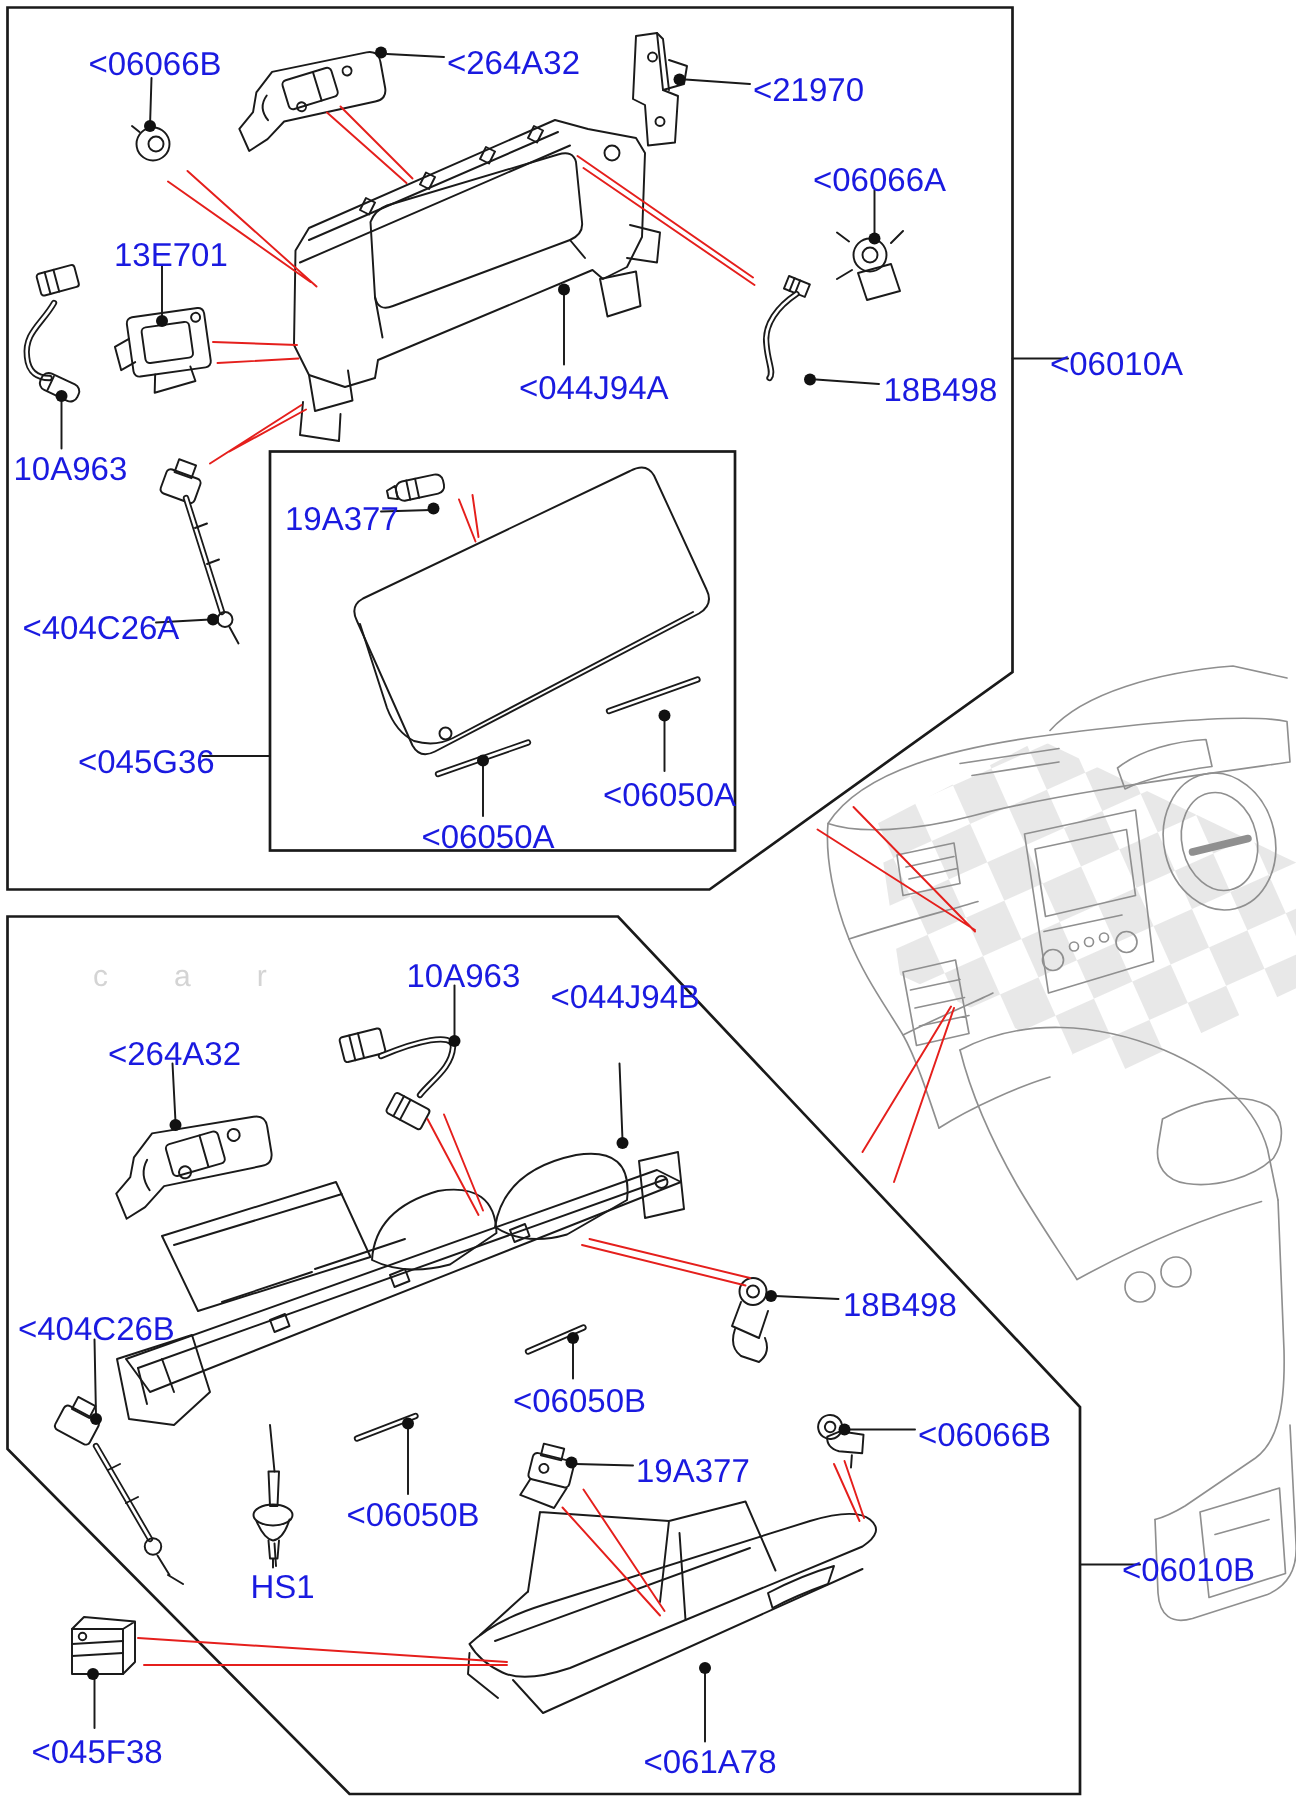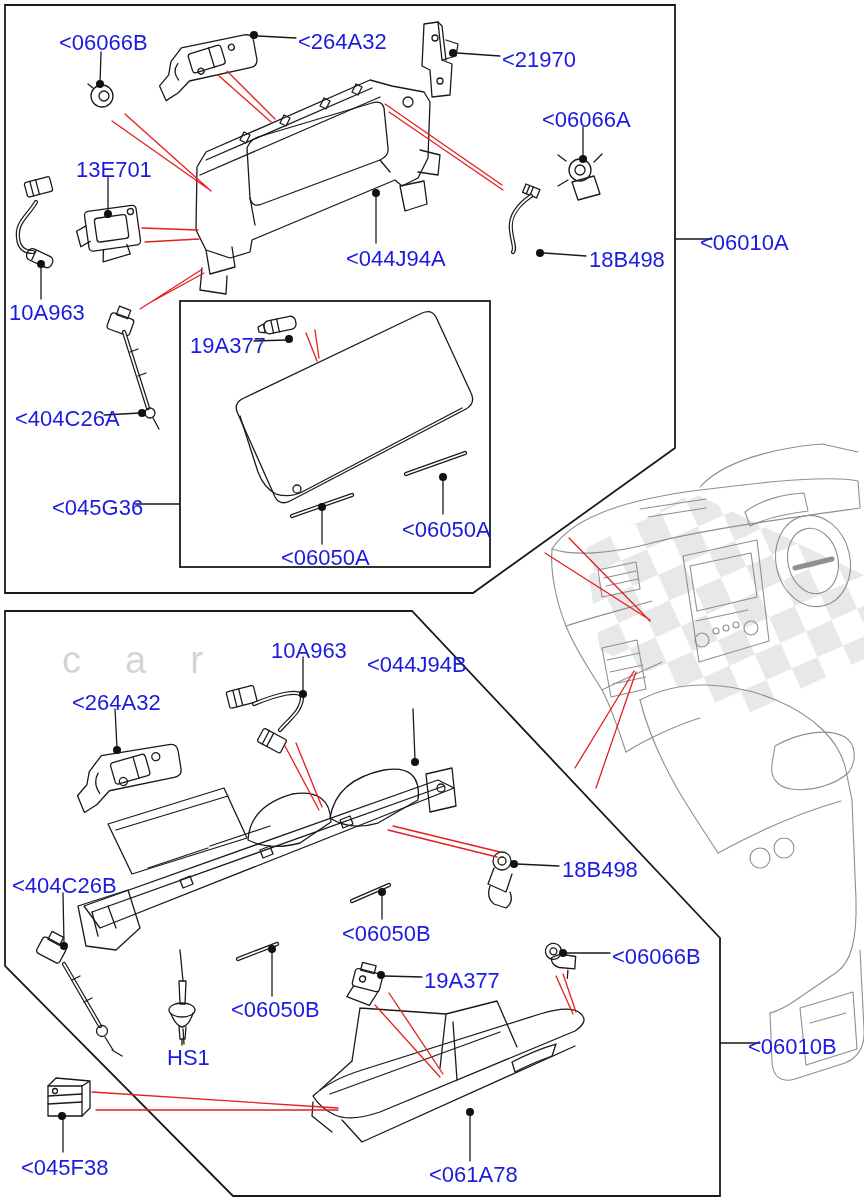--- a/index.html
+++ b/index.html
@@ -1,21 +1,21 @@
 <!DOCTYPE html>
 <html><head>
 <meta charset="utf-8">
 <style>
   html,body{margin:0;padding:0;background:#fff;}
   .page{position:relative;width:864px;height:1200px;background:#ffffff;overflow:hidden;
         font-family:"Liberation Sans",sans-serif;}
   
   .wm-brand{position:absolute;left:48px;top:502px;z-index:1;font-size:106px;font-weight:700;
             letter-spacing:-2px;line-height:1;color:rgba(222,45,66,0.32);}
-  .wm-tag{position:absolute;z-index:1;font-size:38px;line-height:1;color:#d4d4d4;letter-spacing:44px;}
+  .wm-tag{position:absolute;z-index:1;font-size:20px;line-height:1;color:#d4d4d4;letter-spacing:44px;}
   .wm-tag1{left:62px;top:641px;}
   .wm-tag2{left:300px;top:643px;}
   
   svg.art{position:absolute;left:0;top:0;z-index:2;}
   .k{stroke:#1a1a1a;fill:none;stroke-width:1.3;stroke-linejoin:round;stroke-linecap:round;}
   .box{stroke:#1a1a1a;fill:none;stroke-width:1.8;stroke-linejoin:miter;}
   .w2{stroke:#1a1a1a;stroke-width:4.2;fill:none;stroke-linecap:round;}
   .w1{stroke:#ffffff;stroke-width:1.8;fill:none;stroke-linecap:round;}
   .r{stroke:#e51f1c;stroke-width:1.3;fill:none;stroke-linecap:round;}
   .d{fill:#111;stroke:none;}

